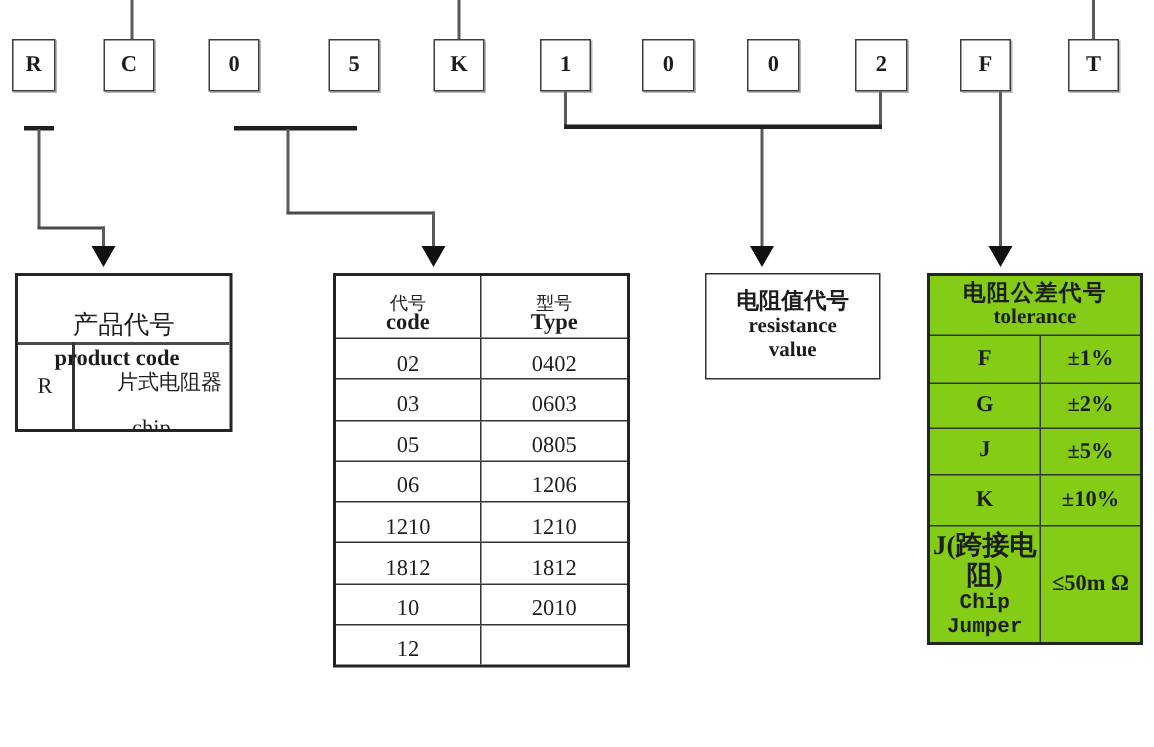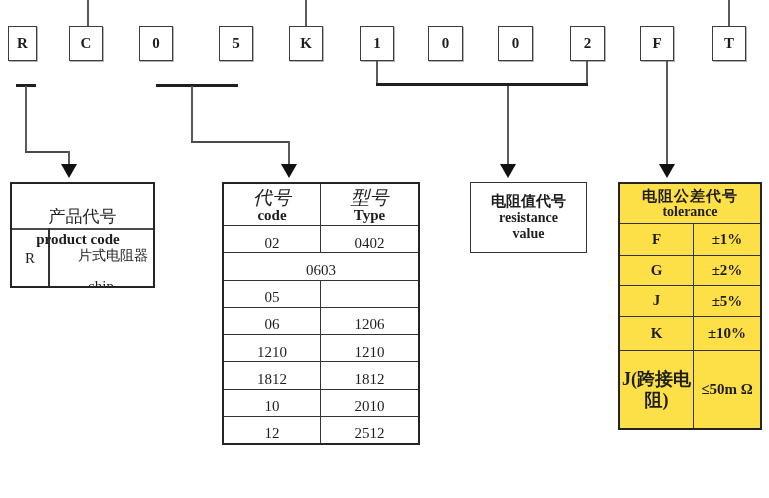--- a/index.html
+++ b/index.html
@@ -46,37 +46,37 @@
     border:2px solid #242424; display:flex; flex-direction:column; background:#fff;
   }
   .st-row { display:flex; flex:1; border-top:1.5px solid #333; }
   .st-row.header { flex:0 0 41px; border-top:none; }
   .st-cell {
     display:flex; flex-direction:column; align-items:center; justify-content:flex-end;
     padding-bottom:1px; font-size:15px; line-height:1.05;
   }
   .st-cell.c1 { width:97px; border-right:1.5px solid #333; }
   .st-cell.c2 { flex:1; }
-  .st-h-cn { font-size:19px;font-style:italic; }
+  .st-h-cn { font-size:12px; }
   .st-h-en { font-size:15px; font-weight:600; }
 
   
   #resistance-box {
     position:absolute; left:470px; top:182px; width:117px; height:71px;
     border:1.6px solid #333;
     display:flex; flex-direction:column; align-items:center; justify-content:center;
     line-height:1.15; background:#fff;
   }
   #resistance-box .cn { font-size:15px; font-weight:700; }
   #resistance-box .en { font-size:14px; font-weight:700; }
 
   
   #tolerance-table {
     position:absolute; left:618px; top:182px; width:144px; height:248px;
-    border:2px solid #242424; display:flex; flex-direction:column; background:#fde047;
+    border:2px solid #242424; display:flex; flex-direction:column; background:#84cc16;
   }
   .tt-header {
     flex:0 0 40px; border-bottom:1.5px solid #333;
     display:flex; flex-direction:column; align-items:center; justify-content:center;
     line-height:1.1;
   }
   .tt-header .cn { font-size:15px; font-weight:700; letter-spacing:1px; }
   .tt-header .en { font-size:14px; font-weight:700; }
   .tt-row { display:flex; }
   .tt-row + .tt-row { border-top:1.5px solid #333; }
@@ -178,44 +178,45 @@
       <div class="st-cell c2">
         <span class="st-h-cn">型号</span>
         <span class="st-h-en">Type</span>
       </div>
     </div>
     <div class="st-row">
       <div class="st-cell c1">02</div>
       <div class="st-cell c2">0402</div>
     </div>
     <div class="st-row">
+      <div class="st-cell c1">03</div>
       <div class="st-cell c2">0603</div>
     </div>
     <div class="st-row">
       <div class="st-cell c1">05</div>
+      <div class="st-cell c2">0805</div>
     </div>
     <div class="st-row">
       <div class="st-cell c1">06</div>
       <div class="st-cell c2">1206</div>
     </div>
     <div class="st-row">
       <div class="st-cell c1">1210</div>
       <div class="st-cell c2">1210</div>
     </div>
     <div class="st-row">
       <div class="st-cell c1">1812</div>
       <div class="st-cell c2">1812</div>
     </div>
     <div class="st-row">
       <div class="st-cell c1">10</div>
       <div class="st-cell c2">2010</div>
     </div>
     <div class="st-row">
       <div class="st-cell c1">12</div>
-      <div class="st-cell c2">2512</div>
     </div>
   </div>
 
   <div id="resistance-box">
     <span class="cn">电阻值代号</span>
     <span class="en">resistance</span>
     <span class="en">value</span>
   </div>
 
   <div id="tolerance-table">
@@ -235,18 +236,19 @@
       <div class="tt-code">J</div>
       <div class="tt-val">±5%</div>
     </div>
     <div class="tt-row" style="flex:0 0 34px;">
       <div class="tt-code">K</div>
       <div class="tt-val">±10%</div>
     </div>
     <div class="tt-row" style="flex:1;">
       <div class="tt-code">
         <span class="cjk">J(跨接电阻)</span>
+        <span class="mono">Chip Jumper</span>
       </div>
       <div class="tt-val">≤50m Ω</div>
     </div>
   </div>
 
 </div>
 
 </body></html>

